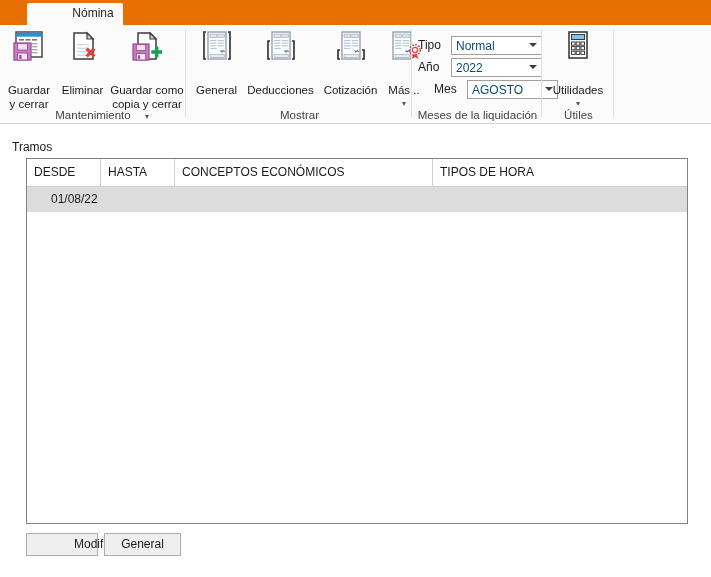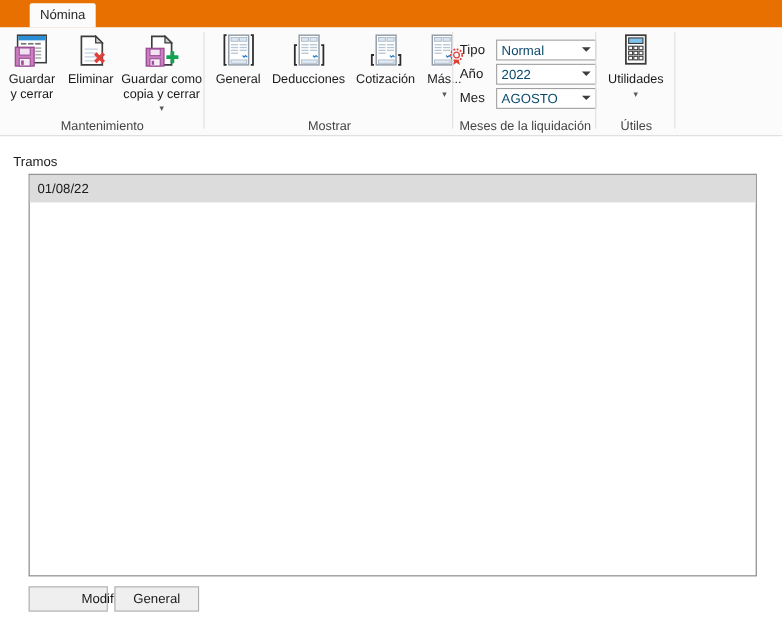--- a/index.html
+++ b/index.html
@@ -36,20 +36,21 @@
     top: 3px;
     width: 60px;
     height: 22px;
     background: #fbfbfb;
     border-top-left-radius: 2px;
     border-top-right-radius: 2px;
     text-align: center;
     line-height: 21px;
     font-size: 12px;
     color: #262626;
+    padding-left: 36px;
   }
 
   
   .ribbon {
     position: absolute;
     left: 0; top: 25px;
     width: 711px;
     height: 98px;
     background: #fbfbfb;
     border-bottom: 1px solid #d4d4d4;
@@ -85,21 +86,21 @@
   .big-btn .icon-wrap {
     height: 36px;
     display: flex;
     align-items: center;
     justify-content: center;
   }
   .big-btn .lbl {
     font-size: 11.5px;
     line-height: 13.5px;
     color: #1a1a1a;
-    margin-top: 2px;
+    margin-top: 20px;
     white-space: pre-line;
   }
   .caret-row {
     margin-top: 1px;
     font-size: 8px;
     color: #5a5a5a;
     line-height: 9px;
   }
 
   
@@ -187,21 +188,21 @@
   .gh-cell:last-child { border-right: none; }
 
   .grid-row {
     display: flex;
     height: 25px;
     background: #dcdcdc;
   }
   .gr-cell {
     font-size: 12px;
     color: #1a1a1a;
-    padding-left: 7px;
+    padding-left: 24px;
     line-height: 25px;
     box-sizing: border-box;
     white-space: nowrap;
     overflow: hidden;
   }
 
   .btn-row {
     position: absolute;
     left: 26px;
     top: 409px;
@@ -417,21 +418,21 @@
     </div>
 
     <div class="field-row" style="left:5px;top:33px;width:124px;">
       <div class="field-label">Año</div>
       <div class="combo">
         <div class="val">2022</div>
         <div class="arrow"></div>
       </div>
     </div>
 
-    <div class="field-row" style="left:5px;top:55px;width:124px;">
+    <div class="field-row" style="left:21px;top:55px;width:124px;">
       <div class="field-label">Mes</div>
       <div class="combo">
         <div class="val">AGOSTO</div>
         <div class="arrow"></div>
       </div>
     </div>
 
     <div class="group-label">Meses de la liquidación</div>
     <div class="group-sep" style="right:0;"></div>
   </div>
@@ -463,20 +464,26 @@
     <div class="group-label">Útiles</div>
     <div class="group-sep" style="right:0;"></div>
   </div>
 </div>
 
 <div class="content">
 
   <div class="section-label">Tramos</div>
 
   <div class="grid">
+    <div class="grid-header">
+      <div class="gh-cell" style="width:74px;">DESDE</div>
+      <div class="gh-cell" style="width:74px;">HASTA</div>
+      <div class="gh-cell" style="width:258px;">CONCEPTOS ECONÓMICOS</div>
+      <div class="gh-cell" style="width:254px;">TIPOS DE HORA</div>
+    </div>
 
     <div class="grid-row">
       <div class="gr-cell" style="width:74px;">01/08/22</div>
       <div class="gr-cell" style="width:258px;"></div>
       <div class="gr-cell" style="width:254px;"></div>
     </div>
   </div>
 
   <div class="btn-row">
     <button class="btn" style="width:72px;padding-left:47px;">Modificar</button>

